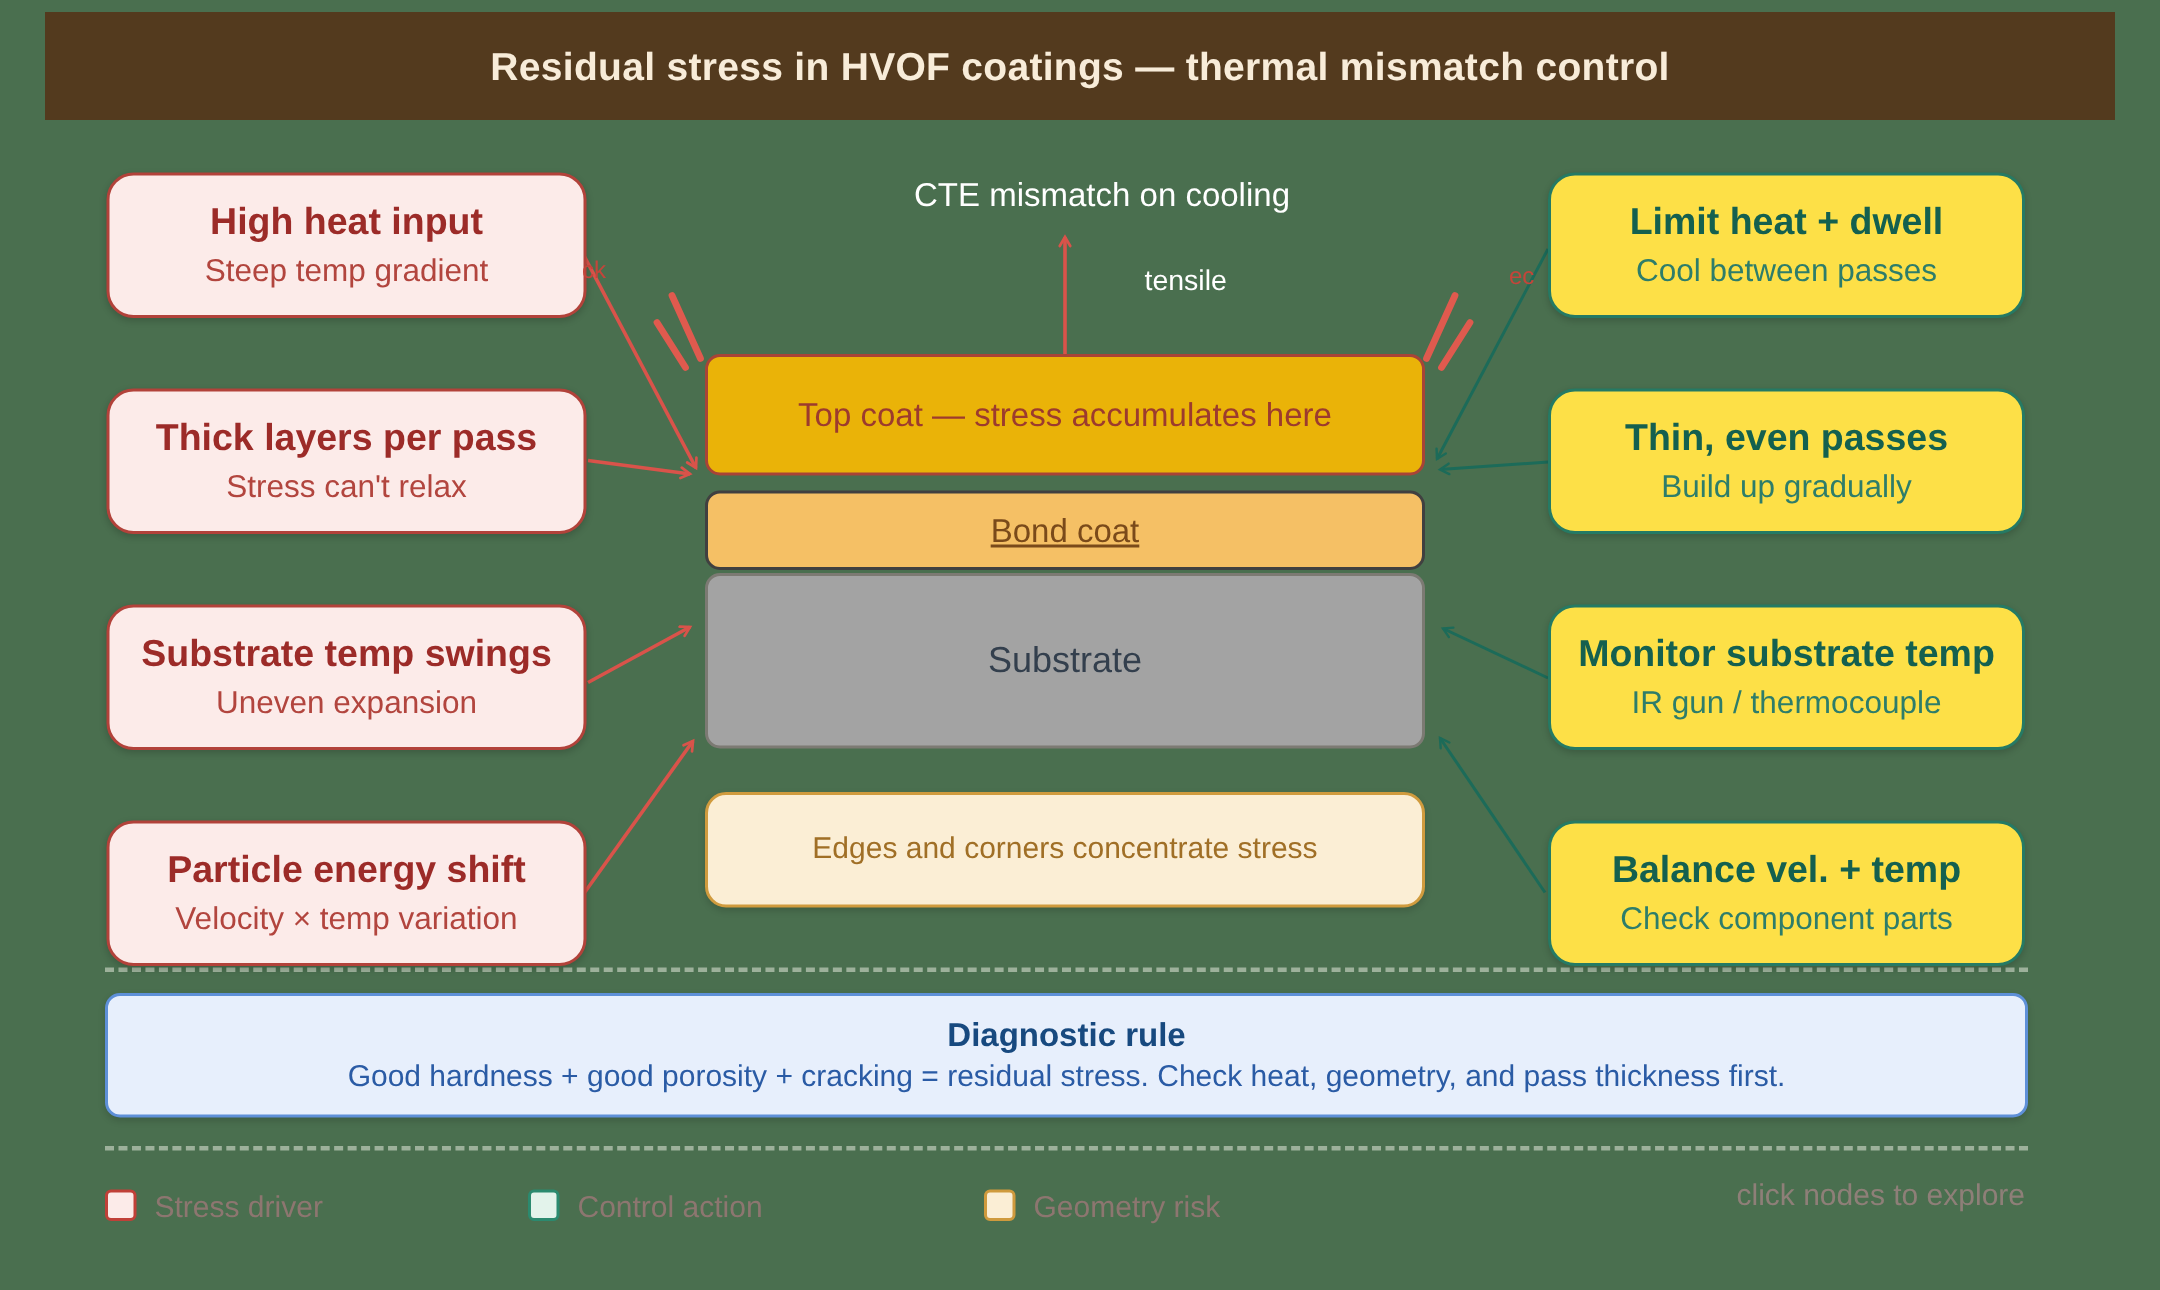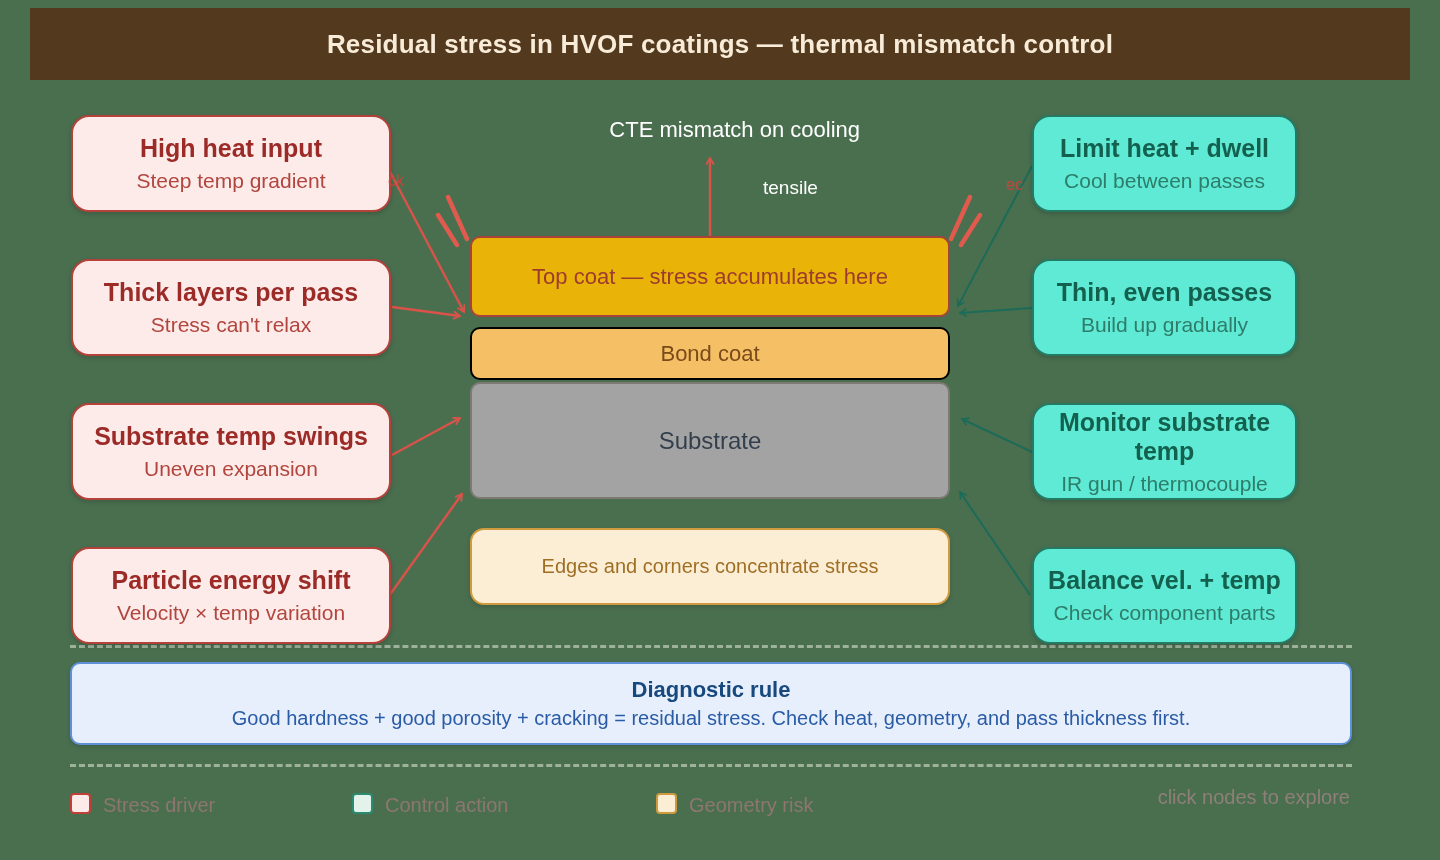--- a/index.html
+++ b/index.html
@@ -21,35 +21,35 @@
   svg.edges { position: absolute; left: 0; top: 0; z-index: 1; pointer-events: none; }
 
   
   .node {
     position: absolute; z-index: 2;
     display: flex; flex-direction: column; justify-content: center; align-items: center;
     gap: 6px; border-radius: 18px; text-align: center; cursor: pointer;
     box-shadow: 0 2px 5px rgba(0,0,0,0.18);
   }
   .driver  { left: 71px;  width: 320px; height: 97px; background: #fcebe9; border: 2px solid #b2423a; }
-  .control { left: 1032px; width: 265px; height: 97px; background: #5eead4; border: 2px solid #257a64; }
+  .control { left: 1032px; width: 318px; height: 97px; background: #fde047; border: 2px solid #257a64; }
   .r1 { top: 115px; } .r2 { top: 259px; } .r3 { top: 403px; } .r4 { top: 547px; }
   .driver  .node-title { color: #9c2b28; font-size: 25px; font-weight: bold; }
   .driver  .node-sub   { color: #b2453e; font-size: 21px; }
   .control .node-title { color: #14604f; font-size: 25px; font-weight: bold; }
   .control .node-sub   { color: #2e7d6a; font-size: 21px; }
 
   
   .layer {
     position: absolute; left: 470px; width: 480px; z-index: 2;
     display: flex; align-items: center; justify-content: center;
     border-radius: 10px; text-align: center;
   }
   .layer-top   { top: 236px; height: 81px;  background: #eab308; border: 2px solid #a84437; color: #9c3b2e; font-size: 22px; }
-  .layer-bond  { top: 327px; height: 53px;  background: #f5c065; border: 2px solid #000000; color: #7a4a1a; font-size: 22px; }
+  .layer-bond  { top: 327px; height: 53px;  background: #f5c065; border: 2px solid #404040; color: #7a4a1a; font-size: 22px; text-decoration: underline; }
   .layer-sub   { top: 382px; height: 117px; background: #a3a3a3; border: 2px solid #7c7a73; color: #333f4d; font-size: 24px; }
   .geometry {
     position: absolute; left: 470px; top: 528px; width: 480px; height: 77px; z-index: 2;
     background: #fbeed5; border: 2px solid #d09b3e; border-radius: 14px;
     display: flex; flex-direction: column; justify-content: center; align-items: center; gap: 3px;
     text-align: center; cursor: pointer; box-shadow: 0 2px 5px rgba(0,0,0,0.15);
   }
   .geometry .node-title { color: #7b4e15; font-size: 21px; font-weight: bold; }
   .geometry .node-sub   { color: #a06f26; font-size: 20px; }
 

